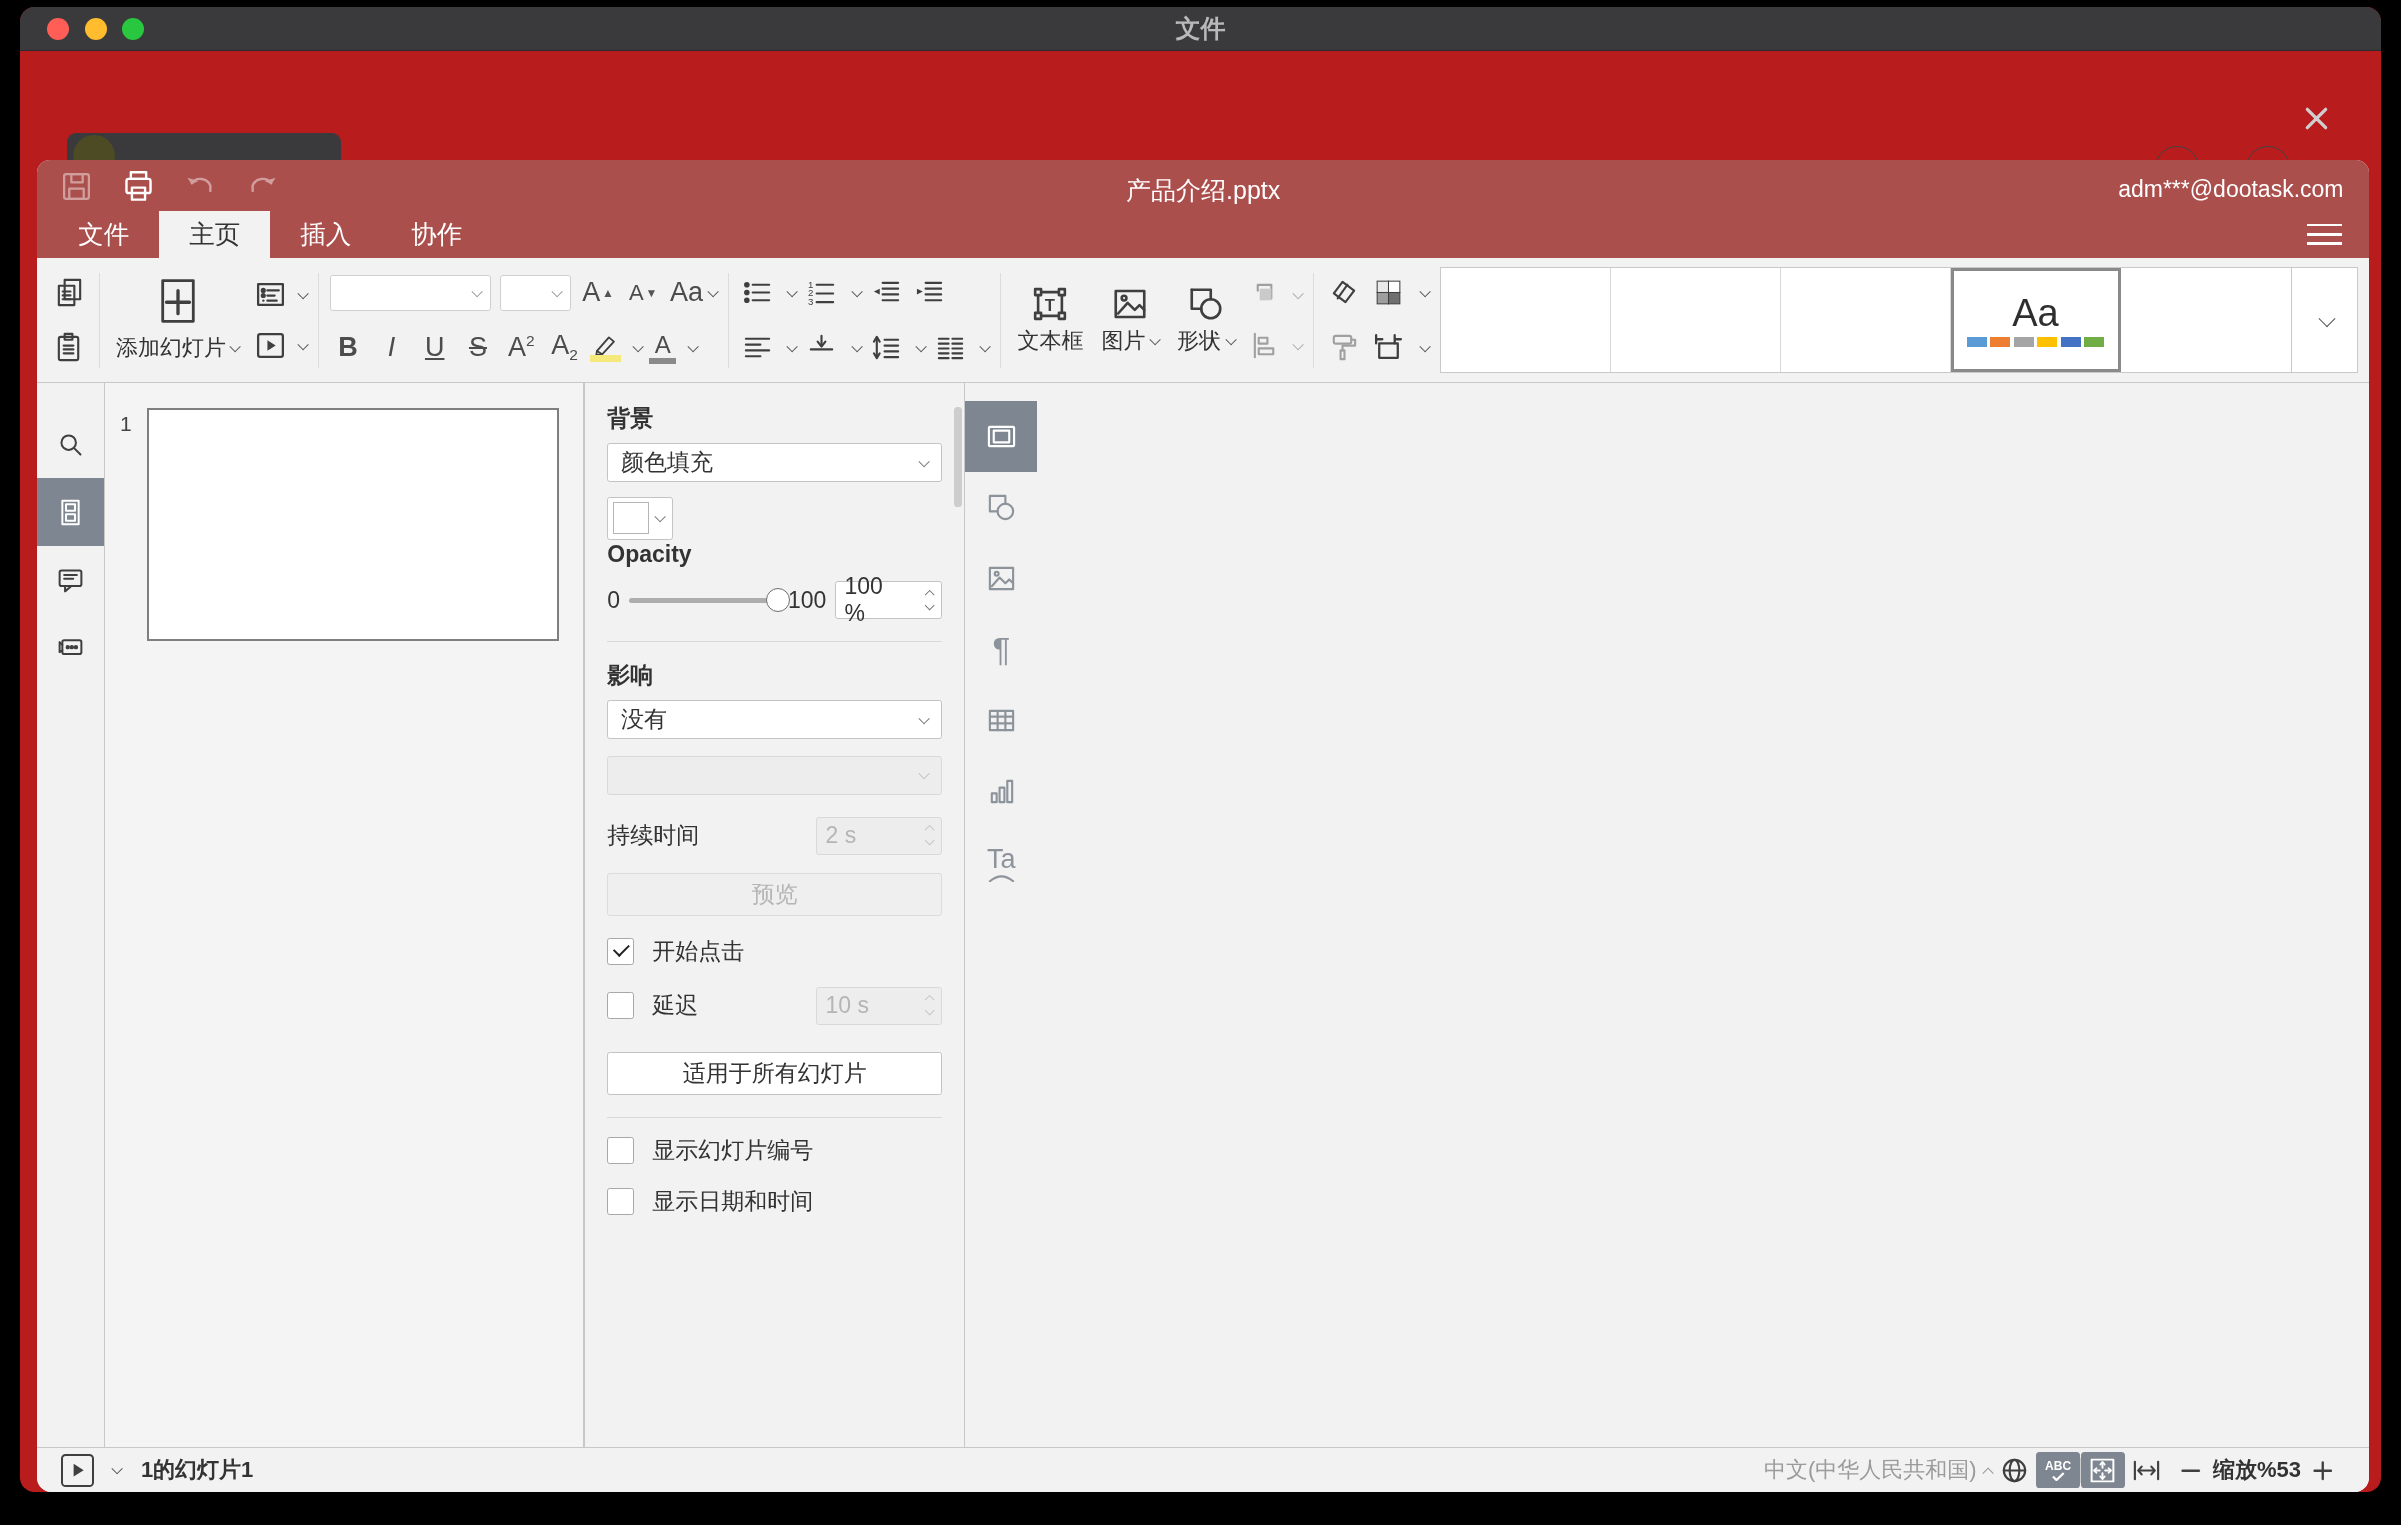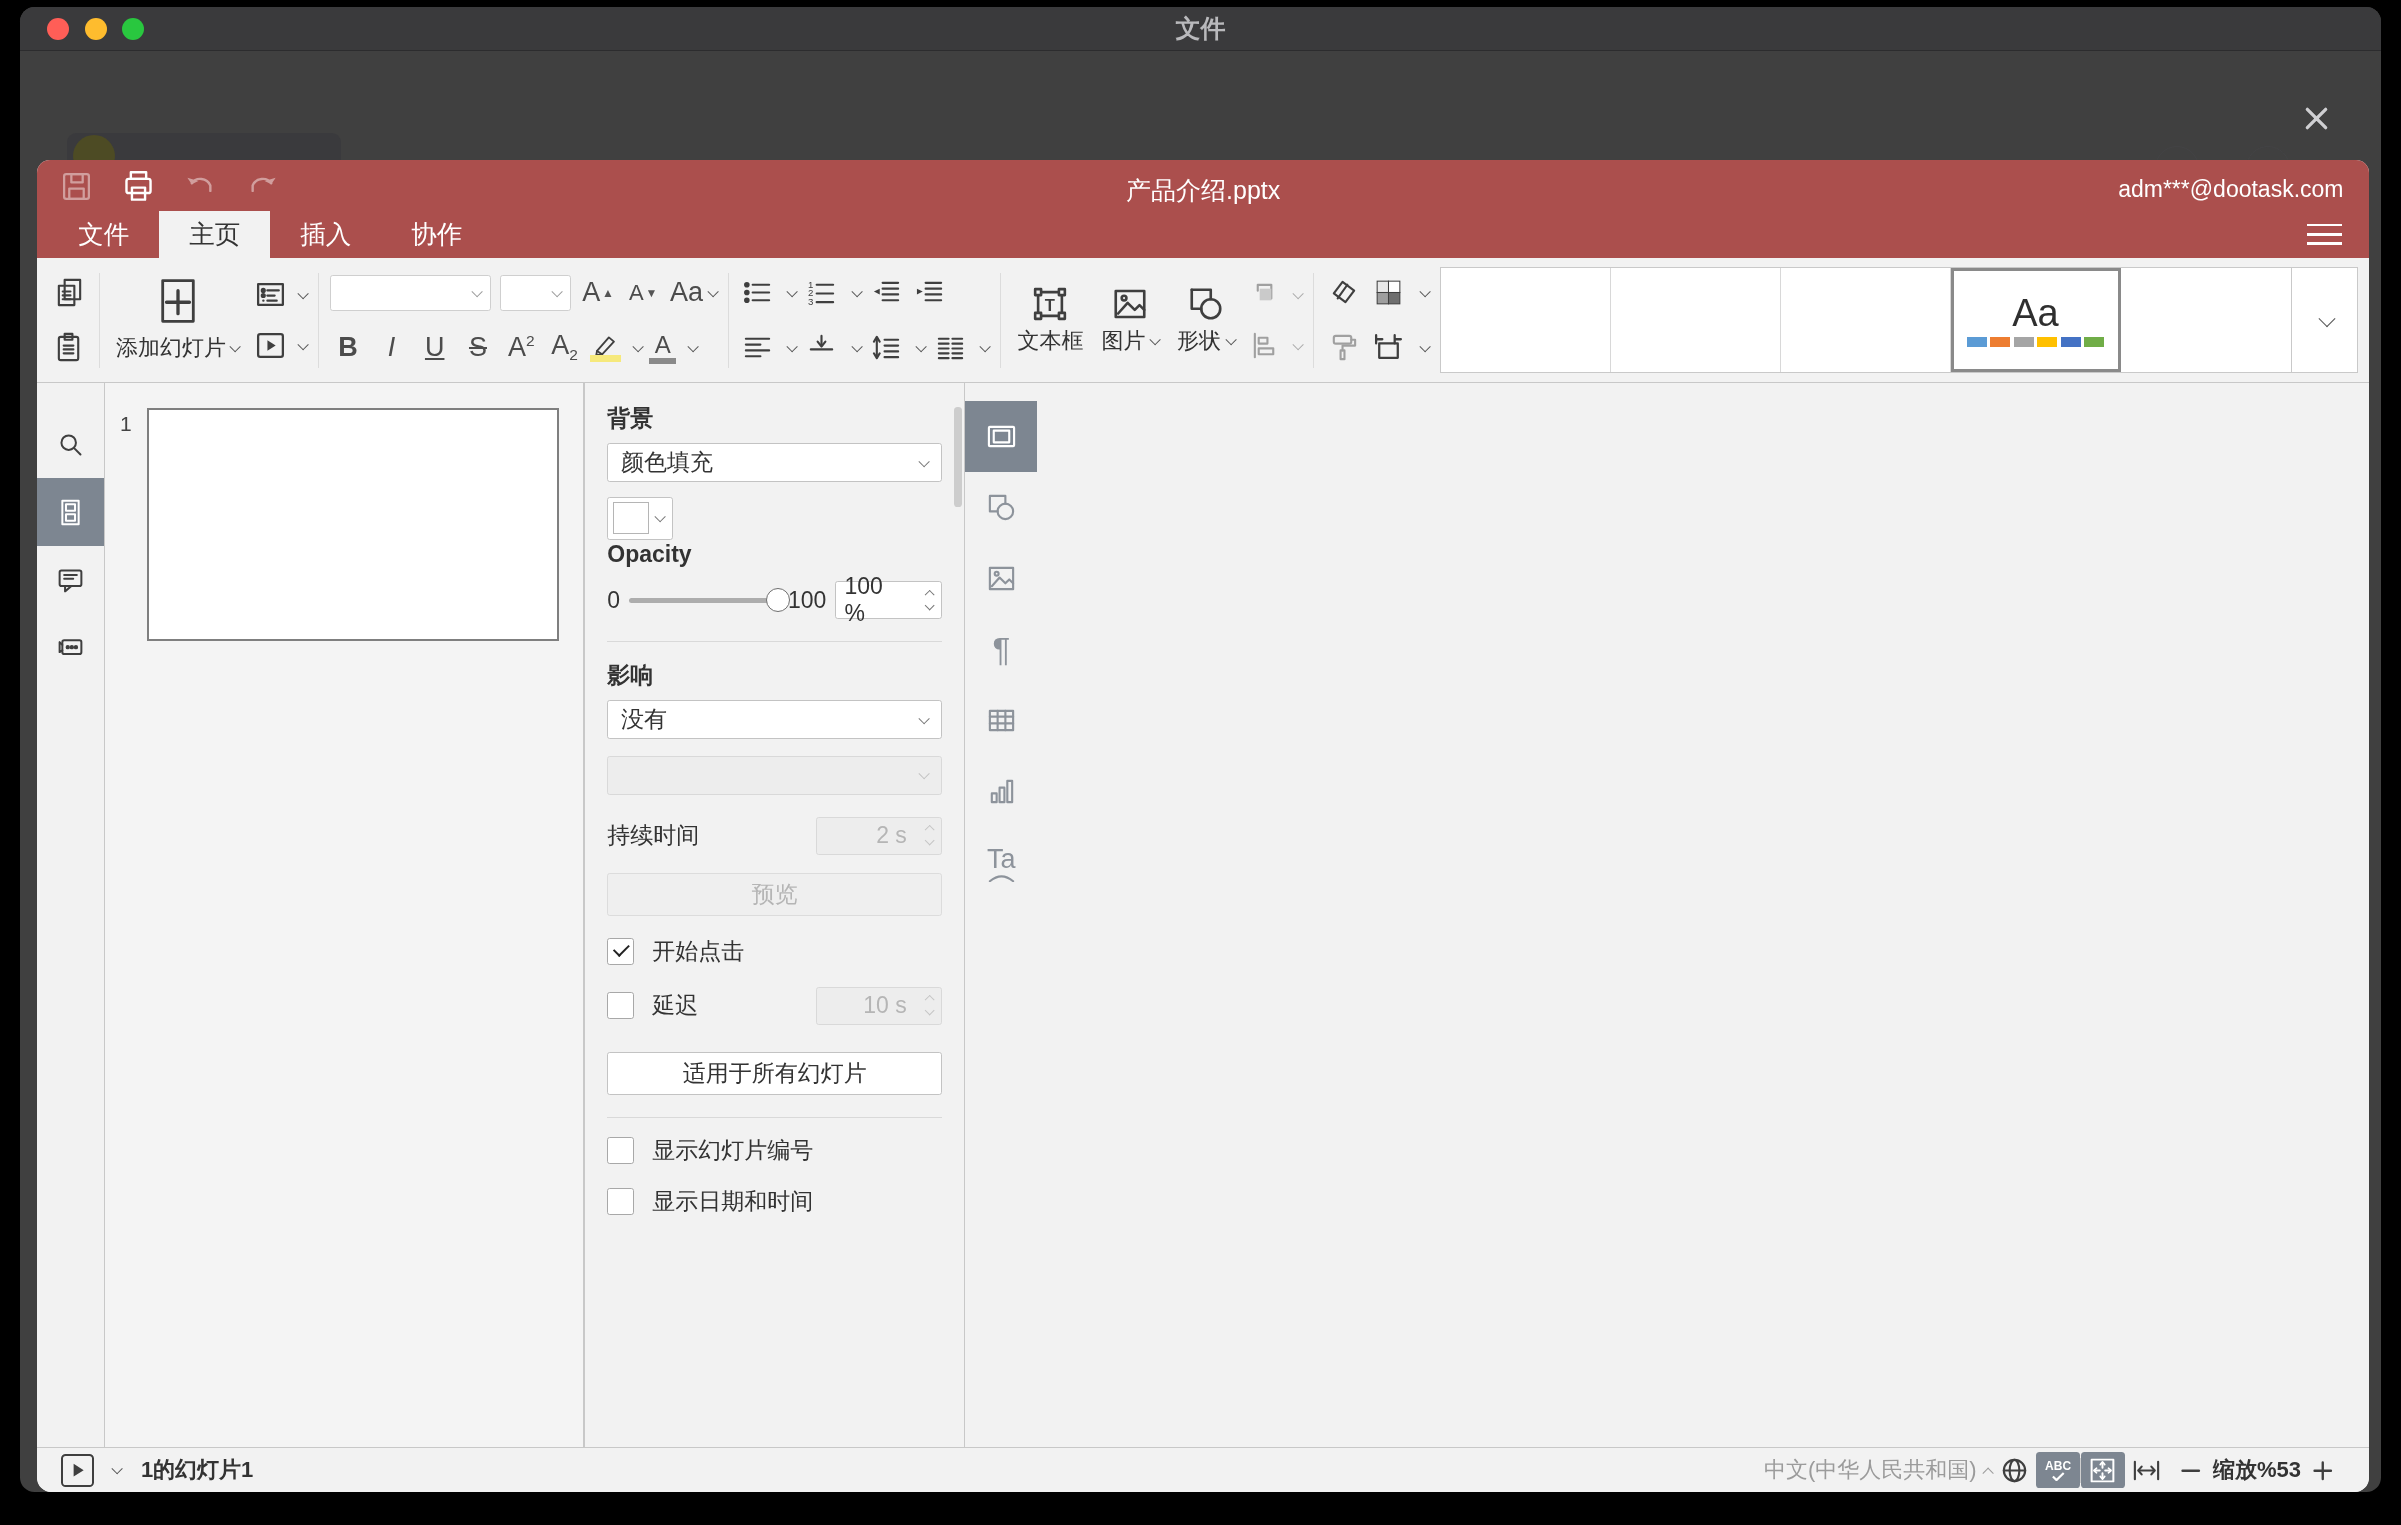--- a/index.html
+++ b/index.html
@@ -1,20 +1,20 @@
 <!DOCTYPE html>
 <html style="font-size:14.6px"><head>
 <meta charset="utf-8">
 <style>
 *{margin:0;padding:0;box-sizing:border-box}
 html,body{background:#000}
 .stage{position:relative;width:2401px;height:1526px;background:#000;overflow:hidden;
   font-family:"Liberation Sans","DejaVu Sans",sans-serif;color:#333}
 
-.win{position:absolute;left:20px;top:7.3px;width:2361px;height:1485px;background:#404040;border-radius:14.6px;overflow:hidden}
+.win{position:absolute;left:20px;top:7.3px;width:2361px;height:1485px;background:#b91c1c;border-radius:14.6px;overflow:hidden}
 .titlebar{height:44px;background:#3a3a3c;position:relative;display:flex;align-items:center;border-bottom:0.9px solid #2c2c2e}
 .lights{display:flex;gap:15.5px;padding-left:27px}
 .light{width:22px;height:22px;border-radius:50%}
 .l-red{background:#ff5e57}.l-yel{background:#febc2e}.l-grn{background:#29c73f}
 .win-title{position:absolute;left:0;right:0;text-align:center;color:#b9b9bc;font-size:25px;font-weight:bold}
 .strip-rect{position:absolute;left:47px;top:126px;width:274px;height:36px;background:#3a3a3d;border-radius:9px}
 .avatar{position:absolute;left:53px;top:128px;width:42px;height:42px;border-radius:50%;background:#4d4b24}
 .ghost{position:absolute;top:139px;width:44px;height:44px;border:1.8px solid #434345;border-radius:50%}
 .g1{left:2135px}.g2{left:2226px}
 .close-x{position:absolute;top:93px;right:47px;width:36px;height:36px;display:flex;align-items:center;justify-content:center;cursor:pointer}
@@ -81,21 +81,21 @@
 .dropdown{height:39px;background:#fff;border:0.9px solid #c3c3c3;border-radius:2.7px;display:flex;align-items:center;justify-content:space-between;padding:0 12.8px;cursor:pointer}
 .dropdown .chv{border-color:#777;margin:0}
 .dropdown.disabled{background:#ededed;border-color:#d9d9d9;color:#b5b5b5;cursor:default}
 .dropdown.disabled .chv{border-color:#c2c2c2}
 .swatch-btn{margin-top:14.6px;width:66px;height:43px;background:#fff;border:0.9px solid #c3c3c3;border-radius:2.7px;display:flex;align-items:center;gap:7.3px;padding:4.6px;cursor:pointer}
 .swatch{width:36px;height:32px;border:0.9px solid #b5b5b5;background:#fff}
 .swatch-btn .chv{border-color:#777;margin:0}
 .slider-row{display:flex;align-items:center;gap:9px;margin-top:12.8px}
 .track{width:182px;height:4.6px;background:#adadad;border-radius:2.7px;position:relative;cursor:pointer}
 .knob{position:absolute;right:-11px;top:-10px;width:24px;height:24px;border-radius:50%;background:#fff;border:1.8px solid #6f6f6f}
-.spin{width:126px;height:38px;background:#fff;border:0.9px solid #c3c3c3;border-radius:2.7px;display:flex;align-items:center;justify-content:flex-end;gap:19px;padding:0 8.2px;color:#333}
+.spin{width:126px;height:38px;background:#fff;border:0.9px solid #c3c3c3;border-radius:2.7px;display:flex;align-items:center;justify-content:space-between;gap:19px;padding:0 8.2px;color:#333}
 .spin.disabled{background:#ededed;border-color:#d9d9d9;color:#b5b5b5}
 .spin .arrows{display:flex;flex-direction:column;gap:3.6px}
 .ar{width:7.3px;height:7.3px;border-right:1.8px solid #777;border-bottom:1.8px solid #777}
 .ar-up{transform:rotate(-135deg)}.ar-dn{transform:rotate(45deg)}
 .spin.disabled .ar{border-color:#c5c5c5}
 .rp-div{height:0.9px;background:#d9d9d9;margin:22px 0 18px}
 .rp-row{display:flex;align-items:center;justify-content:space-between;margin-top:14.6px}
 .btn{height:43px;border:0.9px solid #c3c3c3;border-radius:2.7px;background:#fff;display:flex;align-items:center;justify-content:center;cursor:pointer}
 .btn.disabled{background:#efefef;border-color:#dcdcdc;color:#b5b5b5;cursor:default}
 .cbrow{display:flex;align-items:center;gap:18px;margin-top:20px}

